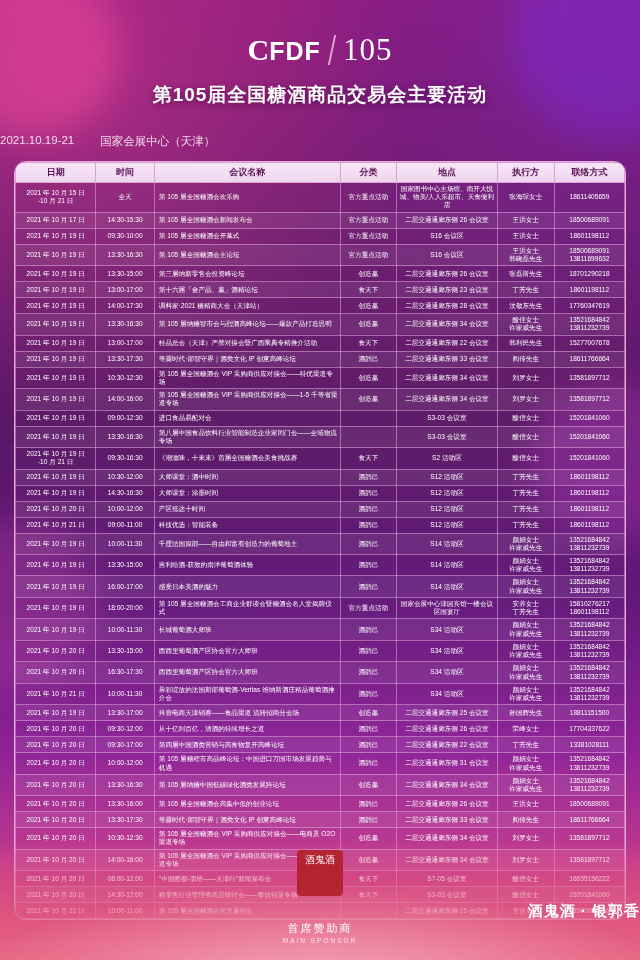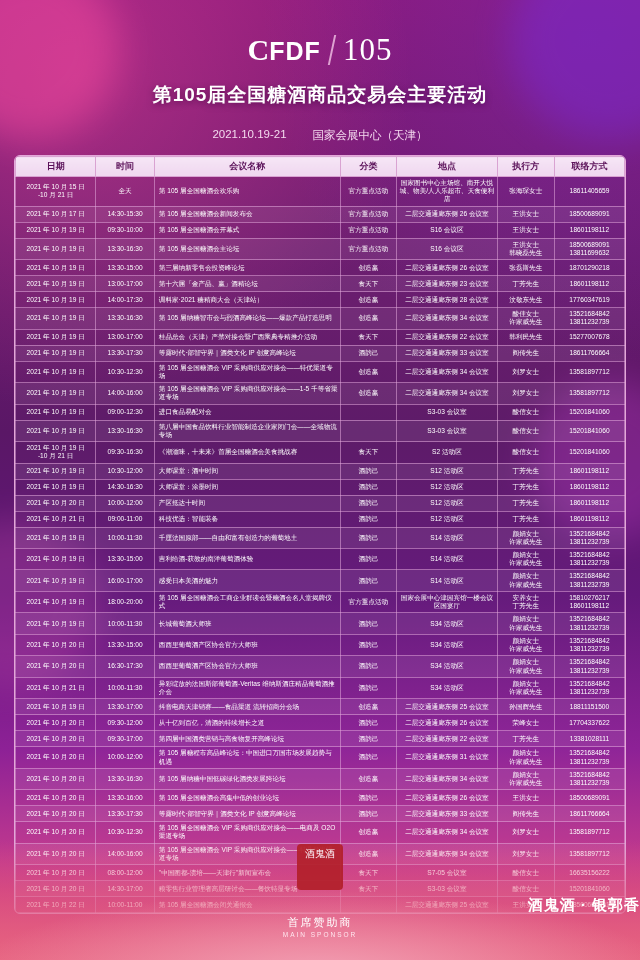--- a/index.html
+++ b/index.html
@@ -32,28 +32,28 @@
     font-size:30px;font-weight:bold;color:#fff;line-height:1;
     font-family:"Liberation Serif",serif;
   }
   .logo-fdf{font-size:25px;font-weight:bold;letter-spacing:1px;font-family:"Liberation Sans",sans-serif;}
   .logo-div{width:2px;height:30px;background:#f3c3e6;opacity:.8;transform:skewX(-12deg);}
   .logo-105{font-size:31px;font-weight:normal;color:#fff;letter-spacing:1px;font-family:"Liberation Serif",serif;}
   .main-title{
     margin-top:10px;color:#fff;font-size:19px;font-weight:bold;letter-spacing:1px;
     text-shadow:0 2px 6px rgba(60,0,60,.6);
   }
-  .sub-row{margin-top:20px;color:#f4d9ef;font-size:11.5px;display:flex;justify-content:center;gap:26px;}
+  .sub-row{margin-top:26px;color:#f4d9ef;font-size:11.5px;display:flex;gap:26px;}
 
   
   .table-wrap{
     position:relative;z-index:3;
     margin:12px 14px 0 14px;
     border:1px solid #e3a7d8;
-    border-radius:6px;
+    border-radius:12px;
     overflow:hidden;
     background:rgba(255,255,255,0.02);
   }
   table{border-collapse:collapse;width:100%;table-layout:fixed;}
   th{
     background:linear-gradient(180deg,#f6e6f6,#efd6ef);
     color:#5b1159;font-size:9px;font-weight:bold;
     height:17px;border:1px solid #d9a3d2;
   }
   td{
@@ -79,21 +79,21 @@
   }
   .wave{
     position:absolute;left:0;right:0;bottom:0;height:120px;
     background:linear-gradient(180deg,rgba(224,78,122,0) 0%,rgba(226,86,122,.45) 40%,rgba(232,104,130,.85) 100%);
   }
   .wave:after{
     content:"";position:absolute;left:-5%;bottom:0;width:110%;height:70px;
     background:radial-gradient(ellipse at 50% 120%, #f2a0b4 0%, rgba(242,160,180,0) 70%);
   }
   .seal{
-    position:relative;display:inline-block;margin-top:4px;
+    position:relative;display:inline-block;margin-top:10px;
     width:46px;height:46px;border-radius:4px;background:#b3202a;
     color:#fff;font-family:"Liberation Serif",serif;font-size:10px;line-height:11px;
     padding:4px;box-sizing:border-box;opacity:.92;
   }
   .sponsor-name{position:relative;margin-top:6px;color:#fff;font-size:15px;font-weight:bold;letter-spacing:1px;text-align:right;}
   .sponsor-role{position:relative;margin-top:0;color:#fff;font-size:11px;letter-spacing:2px;}
   .sponsor-en{position:relative;margin-top:1px;color:#ffe6ef;font-size:6.5px;letter-spacing:2px;}
 </style>
 </head>
 <body>

